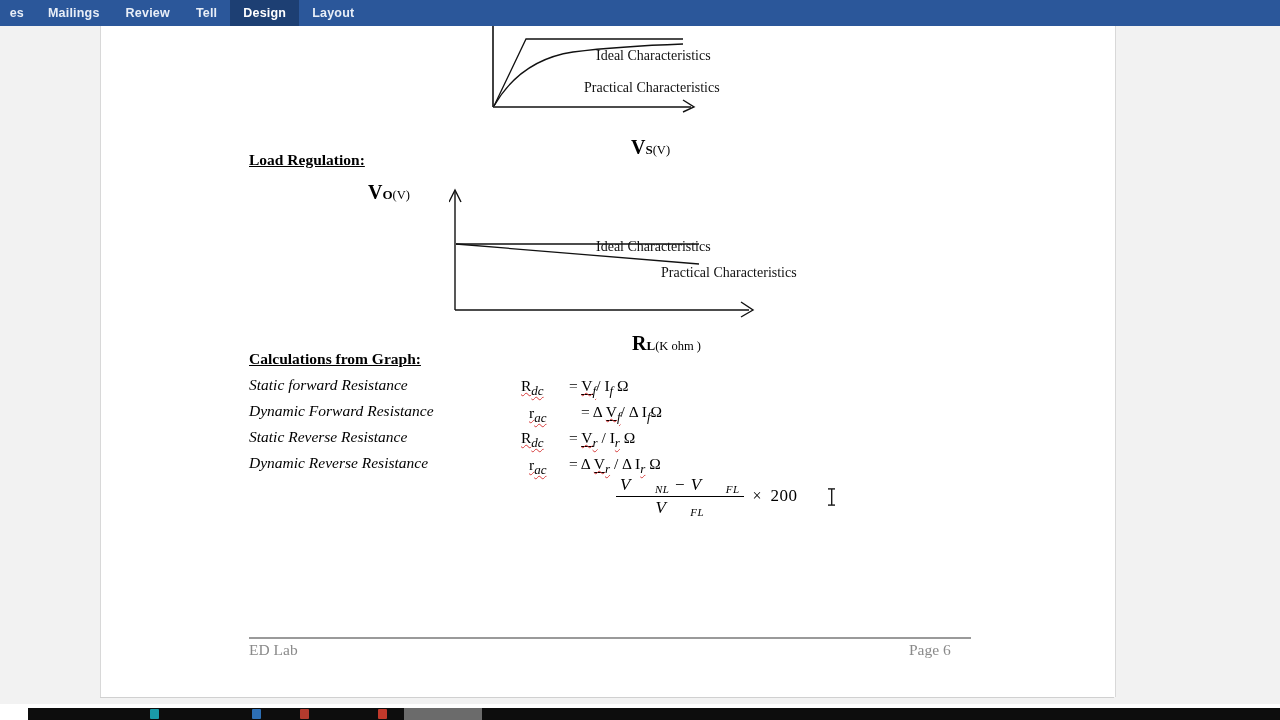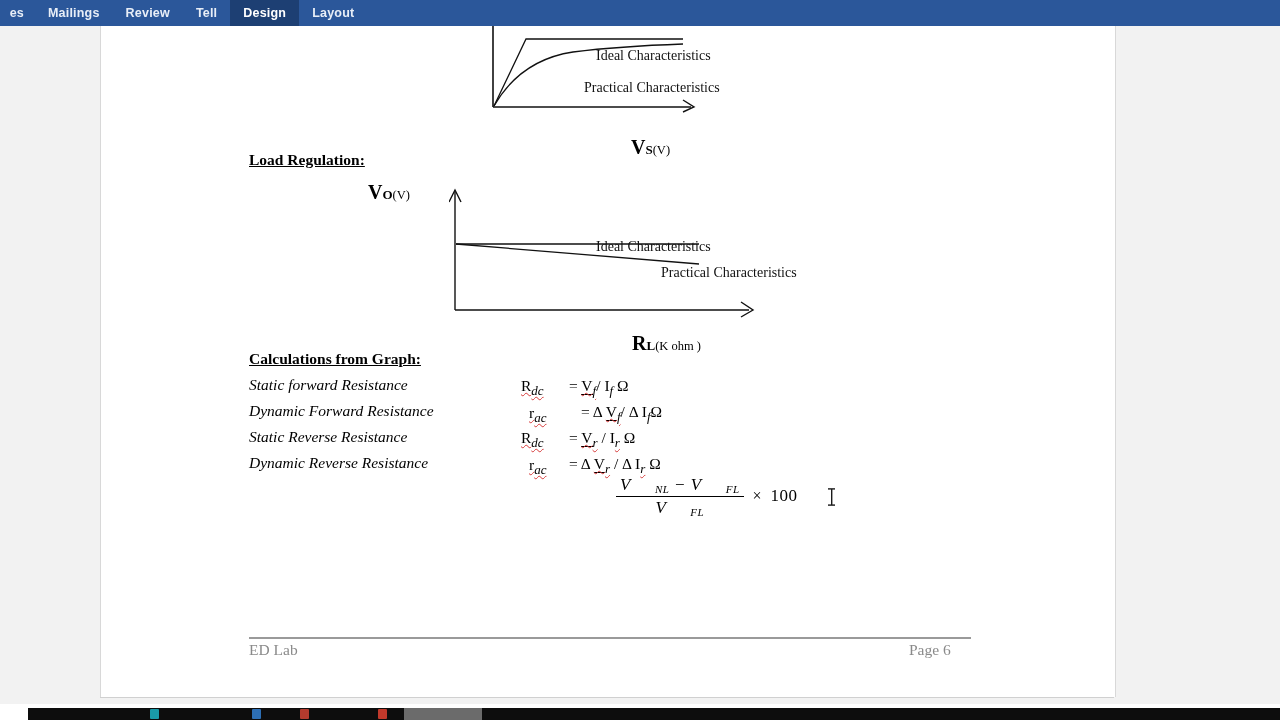--- a/index.html
+++ b/index.html
@@ -363,21 +363,21 @@
           <span>Ω</span>
         </div>
 
         <div class="eqwrap" style="left:515px; top:450px;">
           <span class="frac">
             <span class="num"><span>V</span><span class="isub">NL</span> <span>−</span> <span>V</span><span class="isub">FL</span></span>
             <span class="bar"></span>
             <span class="den"><span>V</span><span class="isub">FL</span></span>
           </span>
           <span class="times">×</span>
-          <span class="hundred">100</span>
+          <span class="hundred">200</span>
         </div>
 
         <div class="footer-rule"></div>
         <div class="footer-text" style="left:148px; top:615px;">ED Lab</div>
         <div class="footer-text" style="left:808px; top:615px;">Page 6</div>
 
       </div>
     </div>
 
     <div id="page-bottom-edge"></div>

